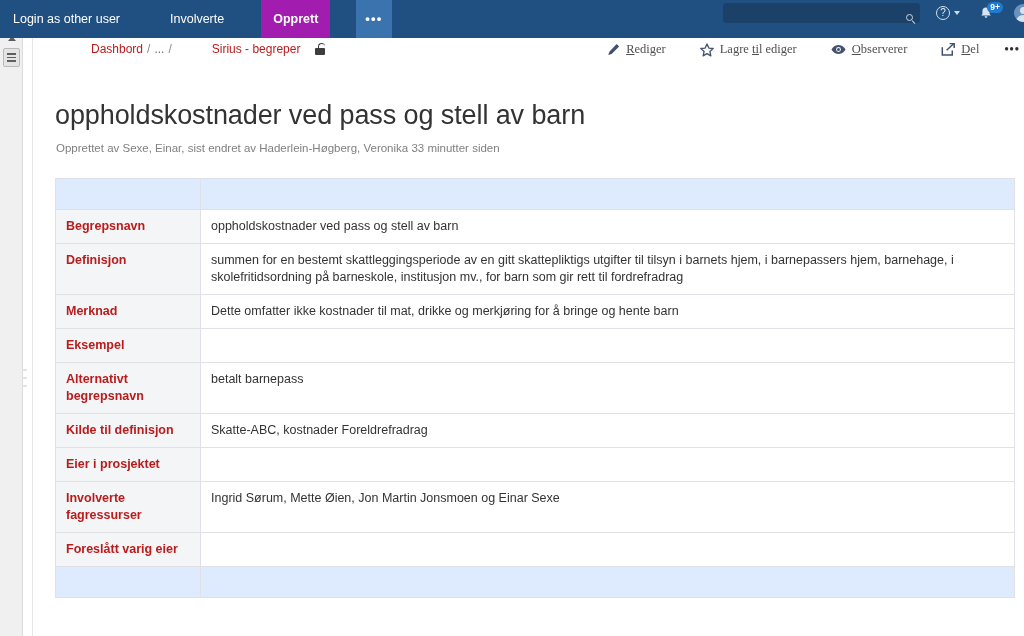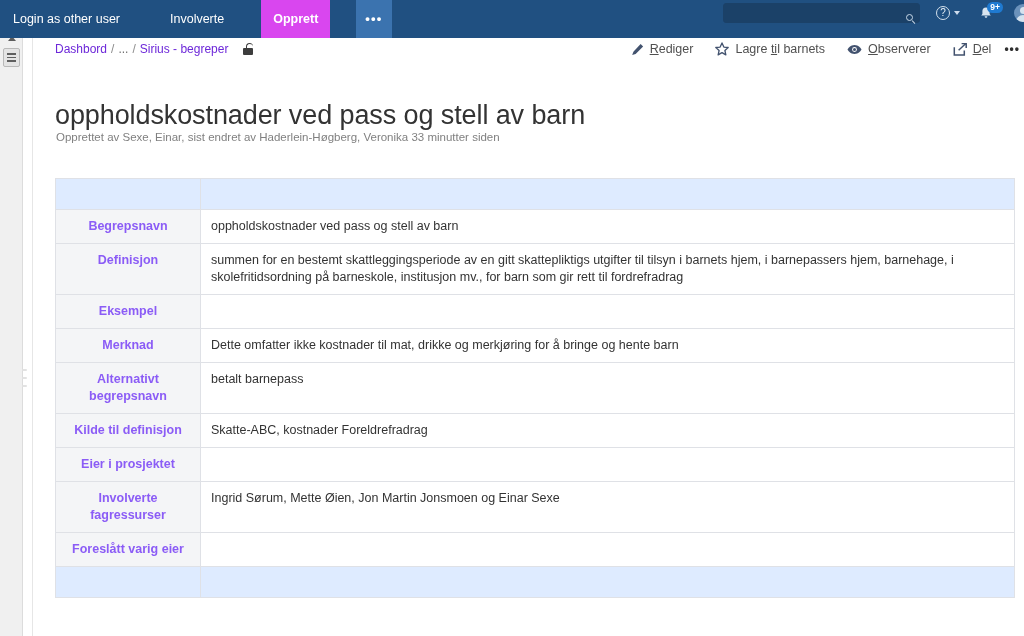--- a/index.html
+++ b/index.html
@@ -24,21 +24,21 @@
   .nav-item {
     display: flex; align-items: center;
     padding: 0 13px;
     color: #ffffff;
     font-size: 12.5px;
     line-height: 26px;
     white-space: nowrap;
     cursor: pointer;
   }
   .nav-item.create {
-    background: #d946ef;
+    background: #a21caf;
     font-weight: bold;
     padding: 4px 12px;
     margin-right: 2px;
   }
   .nav-item.ellipsis {
     background: #3b73af;
     padding: 0 9px;
     letter-spacing: 1.2px;
     font-weight: bold;
     font-size: 13px;
@@ -183,44 +183,45 @@
     background: #ffffff;
   }
 
   #breadcrumb {
     position: absolute; left: 22px; top: 16px;
     font-size: 12px; color: #707070;
     display: flex; align-items: center; gap: 4px;
     white-space: nowrap;
   }
   #breadcrumb a {
-    color: #6d28d9; text-decoration: none; cursor: pointer;
+    color: #b91c1c; text-decoration: none; cursor: pointer; margin-left: 36px;
   }
   #breadcrumb .sep { color: #8c8c8c; }
   .padlock {
     position: relative; width: 10px; height: 12px;
     margin-left: 11px; display: inline-block;
   }
   .padlock .body {
     position: absolute; bottom: 0; left: 0;
     width: 10px; height: 7px; background: #3d3d3d; border-radius: 1px;
   }
   .padlock .shackle {
     position: absolute; top: 0; left: 3px;
     width: 7px; height: 7px;
     border: 1.6px solid #3d3d3d;
     border-bottom: none; border-right: none;
     border-radius: 5px 5px 0 0;
   }
 
   #actions {
     position: absolute; right: 2px; top: 13px;
-    display: flex; align-items: center; gap: 0px;
+    display: flex; align-items: center; gap: 12px;
     font-size: 12.5px; color: #505050;
     white-space: nowrap;
+    font-family: Liberation Serif, serif;
   }
   .action {
     display: flex; align-items: center; gap: 6px;
     padding: 3px 11px; cursor: pointer;
   }
   .action .lbl u { text-decoration: underline; }
   .action-ellipsis {
     padding: 3px 2px; cursor: pointer; letter-spacing: 1px;
     color: #303030; font-weight: bold; font-size: 12px;
   }
@@ -228,21 +229,21 @@
   .ico { display: inline-block; position: relative; }
   .ico svg { display: block; }
 
   #page-title {
     position: absolute; left: 22px; top: 56px;
     font-size: 27px; color: #333333;
     font-weight: normal; letter-spacing: -0.1px;
     white-space: nowrap;
   }
   #page-meta {
-    position: absolute; left: 23px; top: 105px;
+    position: absolute; left: 23px; top: 116px;
     font-size: 11.5px; color: #808080;
     white-space: nowrap;
   }
 
   
   #info-table {
     position: absolute; left: 22px; top: 152px;
     width: 960px;
     border-collapse: collapse;
     table-layout: fixed;
@@ -252,22 +253,21 @@
     border: 1px solid #dfe1e6;
     vertical-align: top;
     padding: 8px 10px;
     line-height: 17px;
     color: #333333;
   }
   #info-table td.label {
     width: 145px;
     background: #f4f5f7;
     font-weight: bold;
-    color: #8b5cf6;
-    text-align: center;
+    color: #b91c1c;
   }
   #info-table td.value { background: #ffffff; }
   #info-table tr.band td {
     background: #deebff;
     height: 31px;
   }
   #info-table tr.band td.label { background: #deebff; }
 </style>
 </head>
 <body>
@@ -352,21 +352,21 @@
       </span>
       <span class="lbl"><u>R</u><span>ediger</span></span>
     </div>
 
     <div class="action">
       <span class="ico">
         <svg width="14" height="14" viewBox="0 0 14 14">
           <path d="M7 0.9 L8.85 5.05 L13.2 5.5 L9.9 8.5 L10.85 12.9 L7 10.6 L3.15 12.9 L4.1 8.5 L0.8 5.5 L5.15 5.05 Z" fill="none" stroke="#42526e" stroke-width="1.3" stroke-linejoin="round"></path>
         </svg>
       </span>
-      <span class="lbl"><span>Lagre </span><u>ti</u><span>l barnets</span></span>
+      <span class="lbl"><span>Lagre </span><u>ti</u><span>l ediger</span></span>
     </div>
 
     <div class="action">
       <span class="ico">
         <svg width="15" height="11" viewBox="0 0 15 11">
           <path d="M7.5 1 C3.6 1 1.1 4.2 0.5 5.5 C1.1 6.8 3.6 10 7.5 10 C11.4 10 13.9 6.8 14.5 5.5 C13.9 4.2 11.4 1 7.5 1 Z" fill="#42526e"></path>
           <circle cx="7.5" cy="5.5" r="2.4" fill="#ffffff"></circle>
           <circle cx="7.5" cy="5.5" r="1.5" fill="#42526e"></circle>
         </svg>
       </span>
@@ -401,26 +401,26 @@
 
       <tr>
         <td class="label">Begrepsnavn</td>
         <td class="value">oppholdskostnader ved pass og stell av barn</td>
       </tr>
       <tr>
         <td class="label">Definisjon</td>
         <td class="value">summen for en bestemt skattleggingsperiode av en gitt skattepliktigs utgifter til tilsyn i barnets hjem, i barnepassers hjem, barnehage, i skolefritidsordning på barneskole, institusjon mv., for barn som gir rett til fordrefradrag</td>
       </tr>
       <tr>
+        <td class="label">Merknad</td>
+        <td class="value">Dette omfatter ikke kostnader til mat, drikke og merkjøring for å bringe og hente barn</td>
+      </tr>
+      <tr>
         <td class="label">Eksempel</td>
         <td class="value"></td>
-      </tr>
-      <tr>
-        <td class="label">Merknad</td>
-        <td class="value">Dette omfatter ikke kostnader til mat, drikke og merkjøring for å bringe og hente barn</td>
       </tr>
       <tr>
         <td class="label">Alternativt begrepsnavn</td>
         <td class="value">betalt barnepass</td>
       </tr>
       <tr>
         <td class="label">Kilde til definisjon</td>
         <td class="value">Skatte-ABC, kostnader Foreldrefradrag</td>
       </tr>
       <tr>

